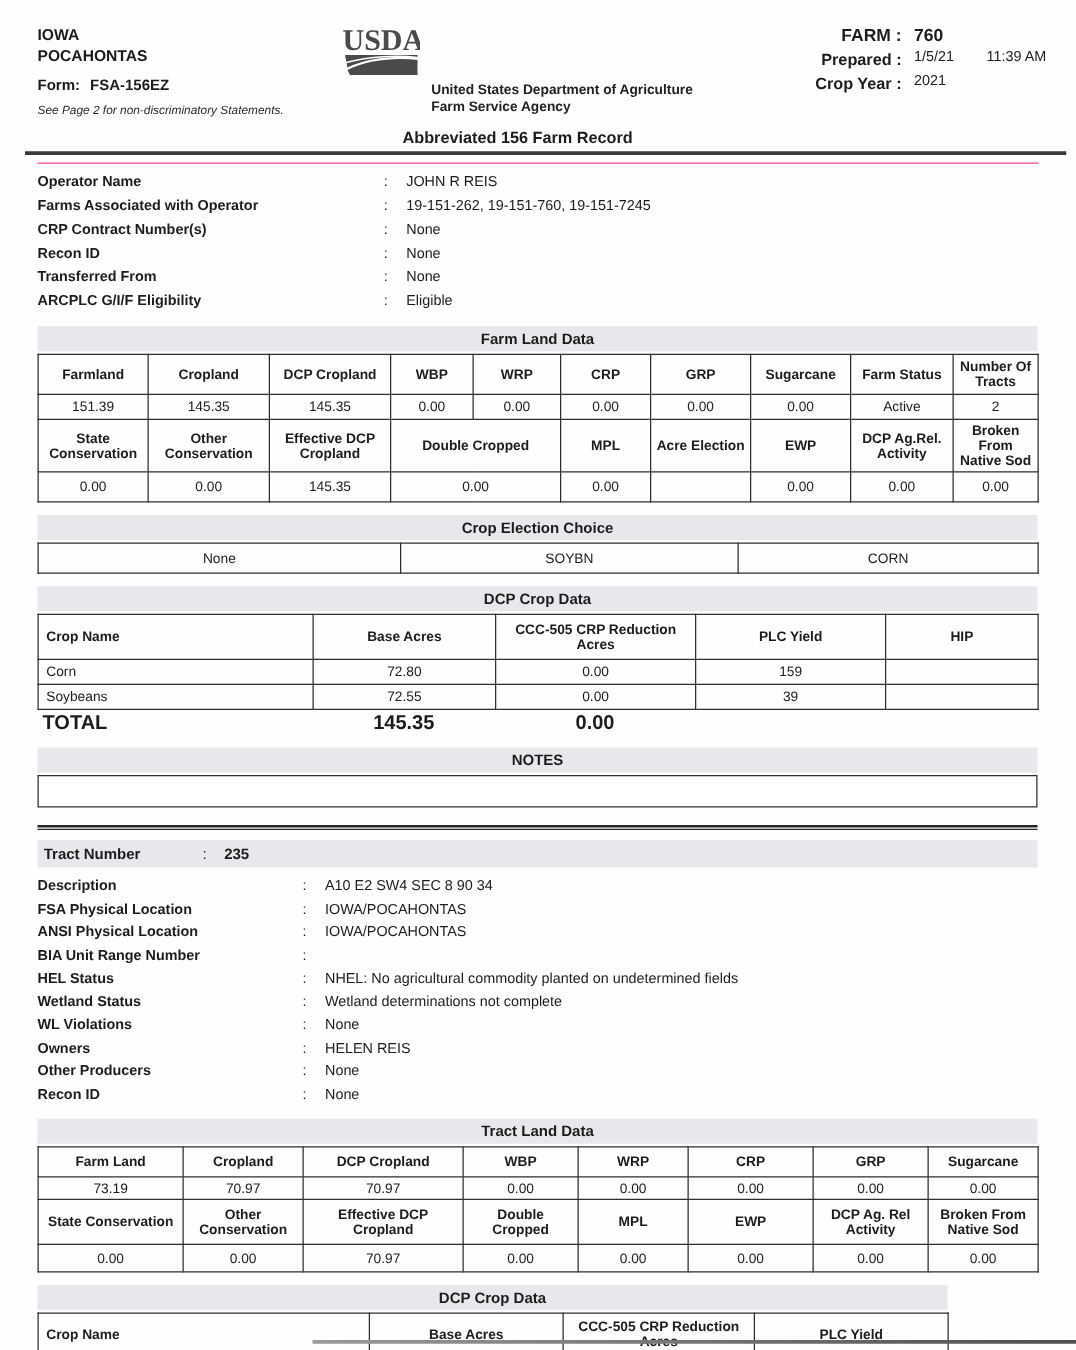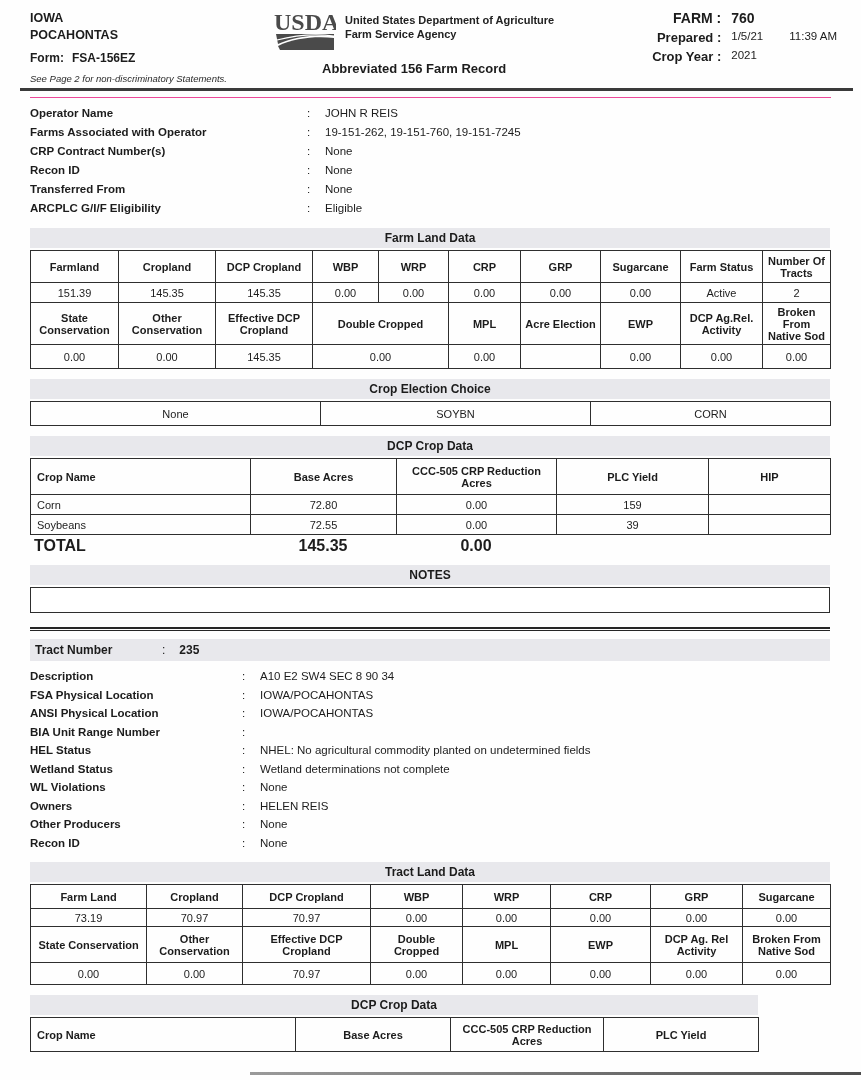--- a/index.html
+++ b/index.html
@@ -1,30 +1,30 @@
 <!DOCTYPE html>
 <html><head>
 <meta charset="utf-8">
 <style>
   * { box-sizing: border-box; margin: 0; padding: 0; }
   html,body { width: 861px; background:#ffffff; }
   body { font-family: "Liberation Sans", sans-serif; color:#1c1c1c; }
   .page { position:relative; width:861px; height:1080px; background:#fefefe; overflow:hidden; }
 
   
-  .doc-header { display:flex; padding:10px 18px 0 30px; }
+  .doc-header { display:flex; padding:20px 18px 0 30px; }
   .hdr-left { width:238px; }
   .hdr-left .state, .hdr-left .county { font-weight:bold; font-size:12.5px; line-height:17px; }
   .form-line { margin-top:7px; font-weight:bold; font-size:12px; }
   .form-line .fv { margin-left:8px; }
   .footnote { margin-top:8px; font-style:italic; font-size:9.5px; color:#2a2a2a; white-space:nowrap; }
   .hdr-center { display:flex; flex-direction:column; align-items:center; margin-left:6px; }
   .usda-row { display:flex; align-items:flex-start; gap:9px; }
   .usda-logo { width:62px; height:42px;text-align:center; }
-  .agency { font-weight:bold; font-size:11px; line-height:14px; padding-top:3px; color:#222; }
+  .agency { font-weight:bold; font-size:11px; line-height:14px; padding-top:3px; color:#222;margin-top:42px; }
   .doc-title { font-weight:bold; font-size:13px; margin-top:9px; }
   .hdr-right { margin-left:auto; padding-right:6px; }
   .hdr-grid { display:grid; grid-template-columns:max-content max-content; column-gap:10px; row-gap:4px; }
   .hlbl { text-align:right; font-weight:bold; font-size:13px; }
   .hval { font-size:11.5px; }
   .farm-lbl { font-size:14px !important; }
   .farm-val { font-size:14px !important; font-weight:bold; }
   .time { margin-left:26px; }
 
   .rule-heavy { margin:4px 8px 0 20px; height:3px; background:#3a3a3a; }

